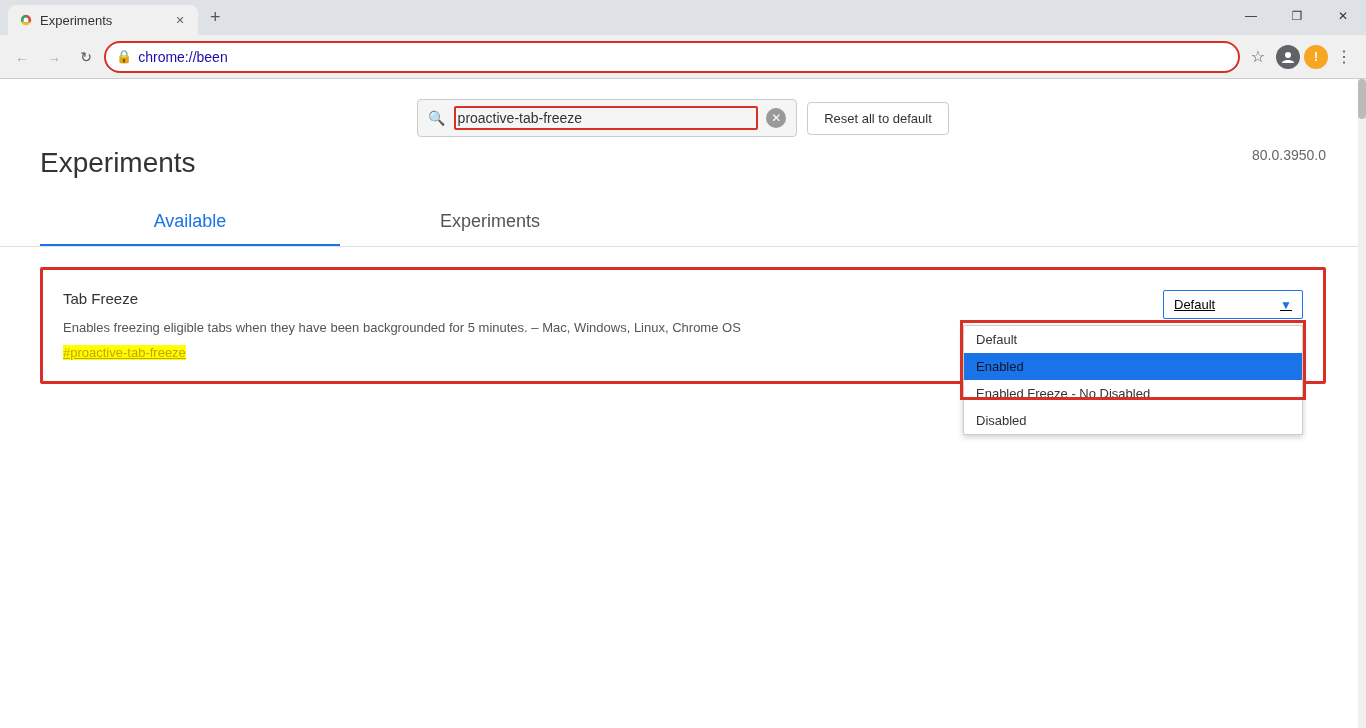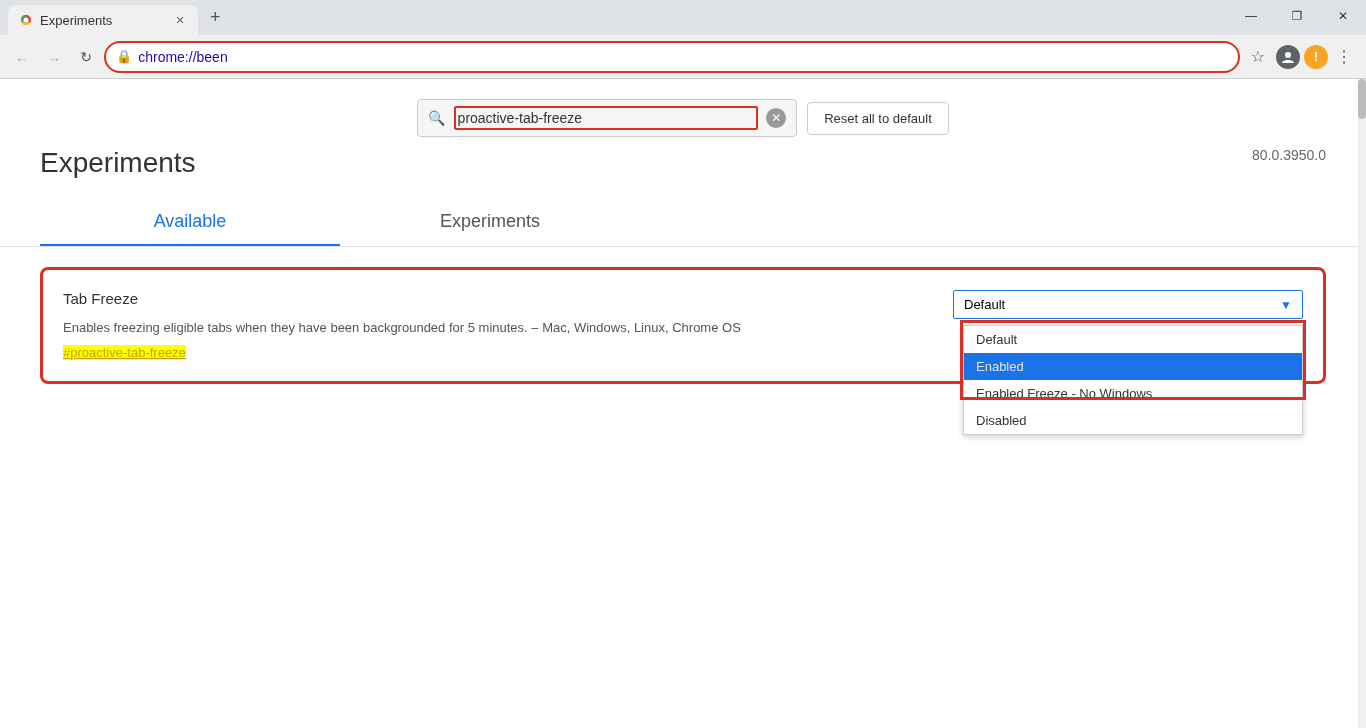--- a/index.html
+++ b/index.html
@@ -274,21 +274,21 @@
       color: #1a73e8;
       border-bottom: 2px solid #1a73e8;
     }
 
     
     .experiment-list {
       padding: 0 40px;
     }
     .experiment-card {
       border: 3px solid #d93025;
-      border-radius: 8px;
+      border-radius: 2px;
       padding: 20px;
       display: flex;
       justify-content: space-between;
       align-items: flex-start;
       position: relative;
     }
     .experiment-info { flex: 1; }
     .experiment-name {
       font-size: 15px;
       font-weight: 500;
@@ -306,23 +306,25 @@
       font-size: 13px;
       color: #c8a200;
       text-decoration: underline;
       cursor: pointer;
       background: #ffff00;
       margin-top: 24px;
     }
     .experiment-controls {
       display: flex;
       flex-direction: column;
+      align-items: flex-end;
       gap: 4px;
       min-width: 350px;
       position: relative;
+      text-decoration: underline;
     }
 
     
     .dropdown-trigger {
       display: flex;
       align-items: center;
       border: 1px solid #1a73e8;
       border-radius: 2px;
       padding: 6px 10px;
       background: white;
@@ -346,21 +348,21 @@
       z-index: 100;
     }
     .dropdown-option {
       padding: 6px 12px;
       font-size: 13px;
       color: #333;
       cursor: pointer;
     }
     .dropdown-option.selected {
       background: #1a73e8;
-      color: #e5e5e5;
+      color: #0f172a;
     }
 
     
     .arrow-annotation {
       position: absolute;
       left: -80px;
       top: 50%;
       transform: translateY(-50%);
     }
 
@@ -462,21 +464,21 @@
       <div class="experiment-controls">
 
         <div class="dropdown-trigger">
           <span>Default</span>
           <span class="dropdown-arrow">▼</span>
         </div>
 
         <div class="dropdown-menu">
           <div class="dropdown-option">Default</div>
           <div class="dropdown-option selected">Enabled</div>
-          <div class="dropdown-option">Enabled Freeze - No Windows</div>
+          <div class="dropdown-option">Enabled Freeze - No Disabled</div>
           <div class="dropdown-option">Disabled</div>
         </div>
 
         <div class="dropdown-area-outline"></div>
 
         <div class="arrow-annotation" style="position:absolute; left: 175px; top: 95px;">
           <svg width="110" height="30" viewBox="0 0 110 30">
             <polygon points="0,10 80,10 80,2 110,15 80,28 80,20 0,20" fill="#d93025"></polygon>
           </svg>
         </div>

